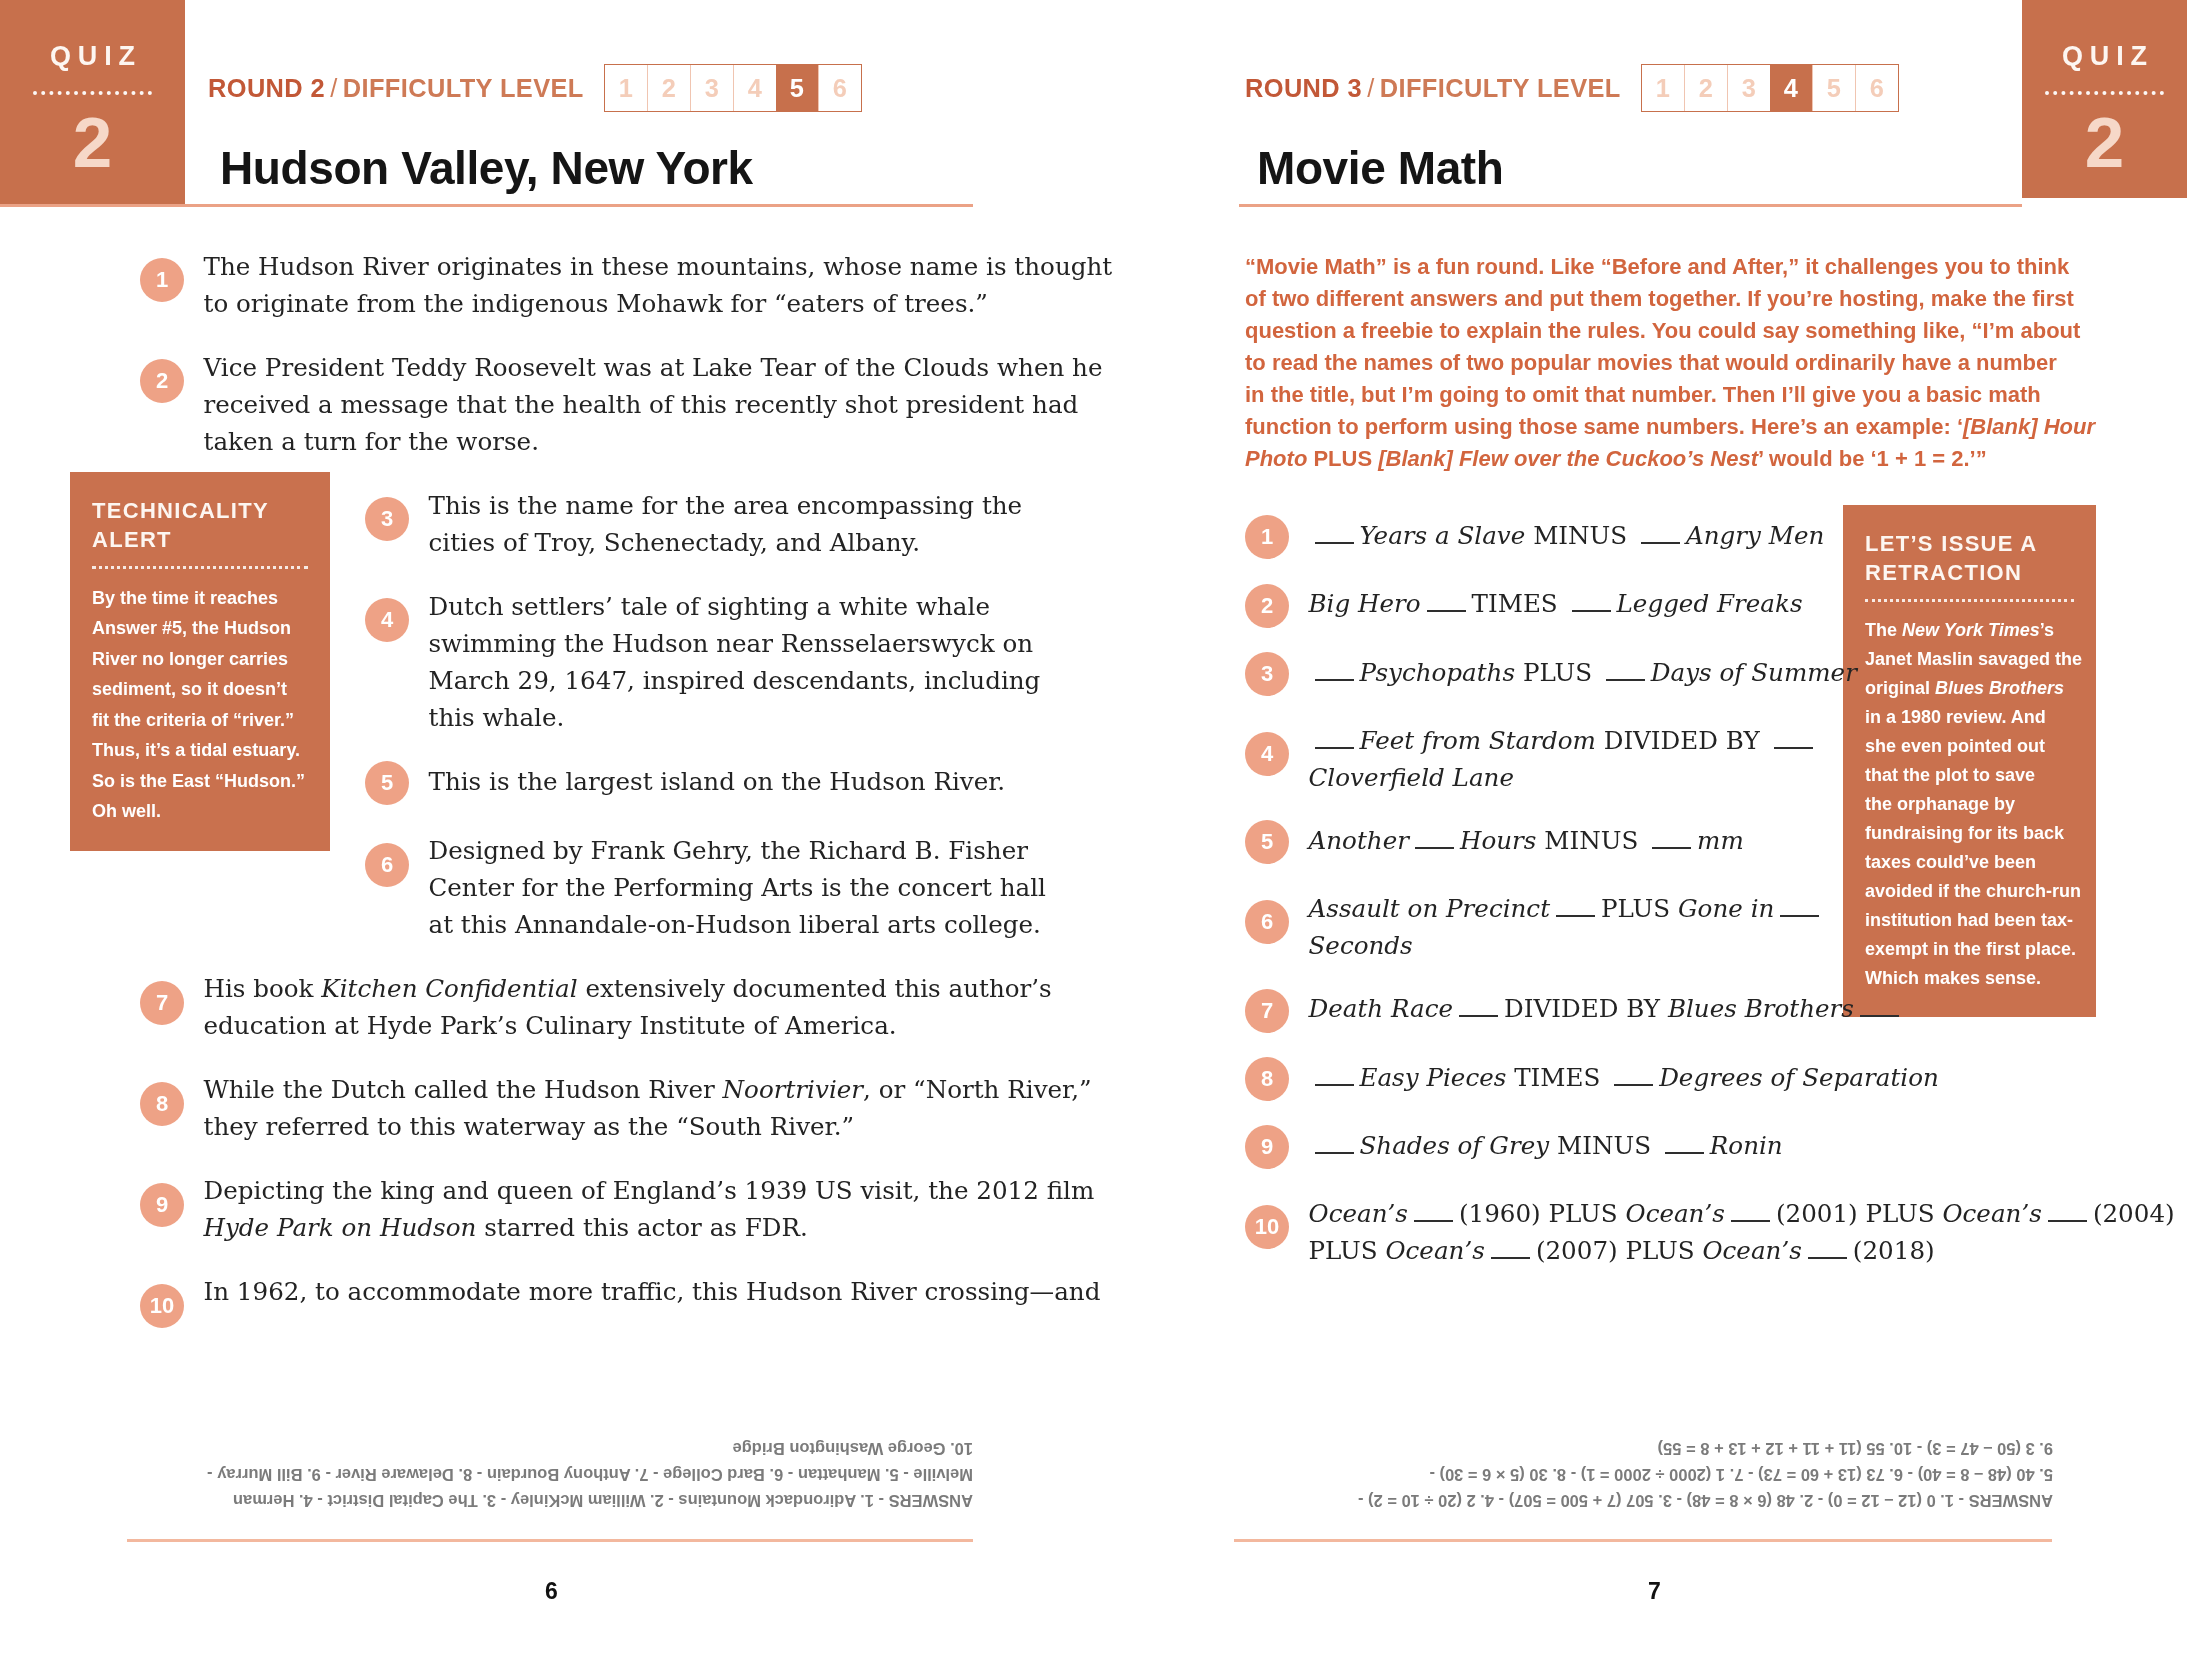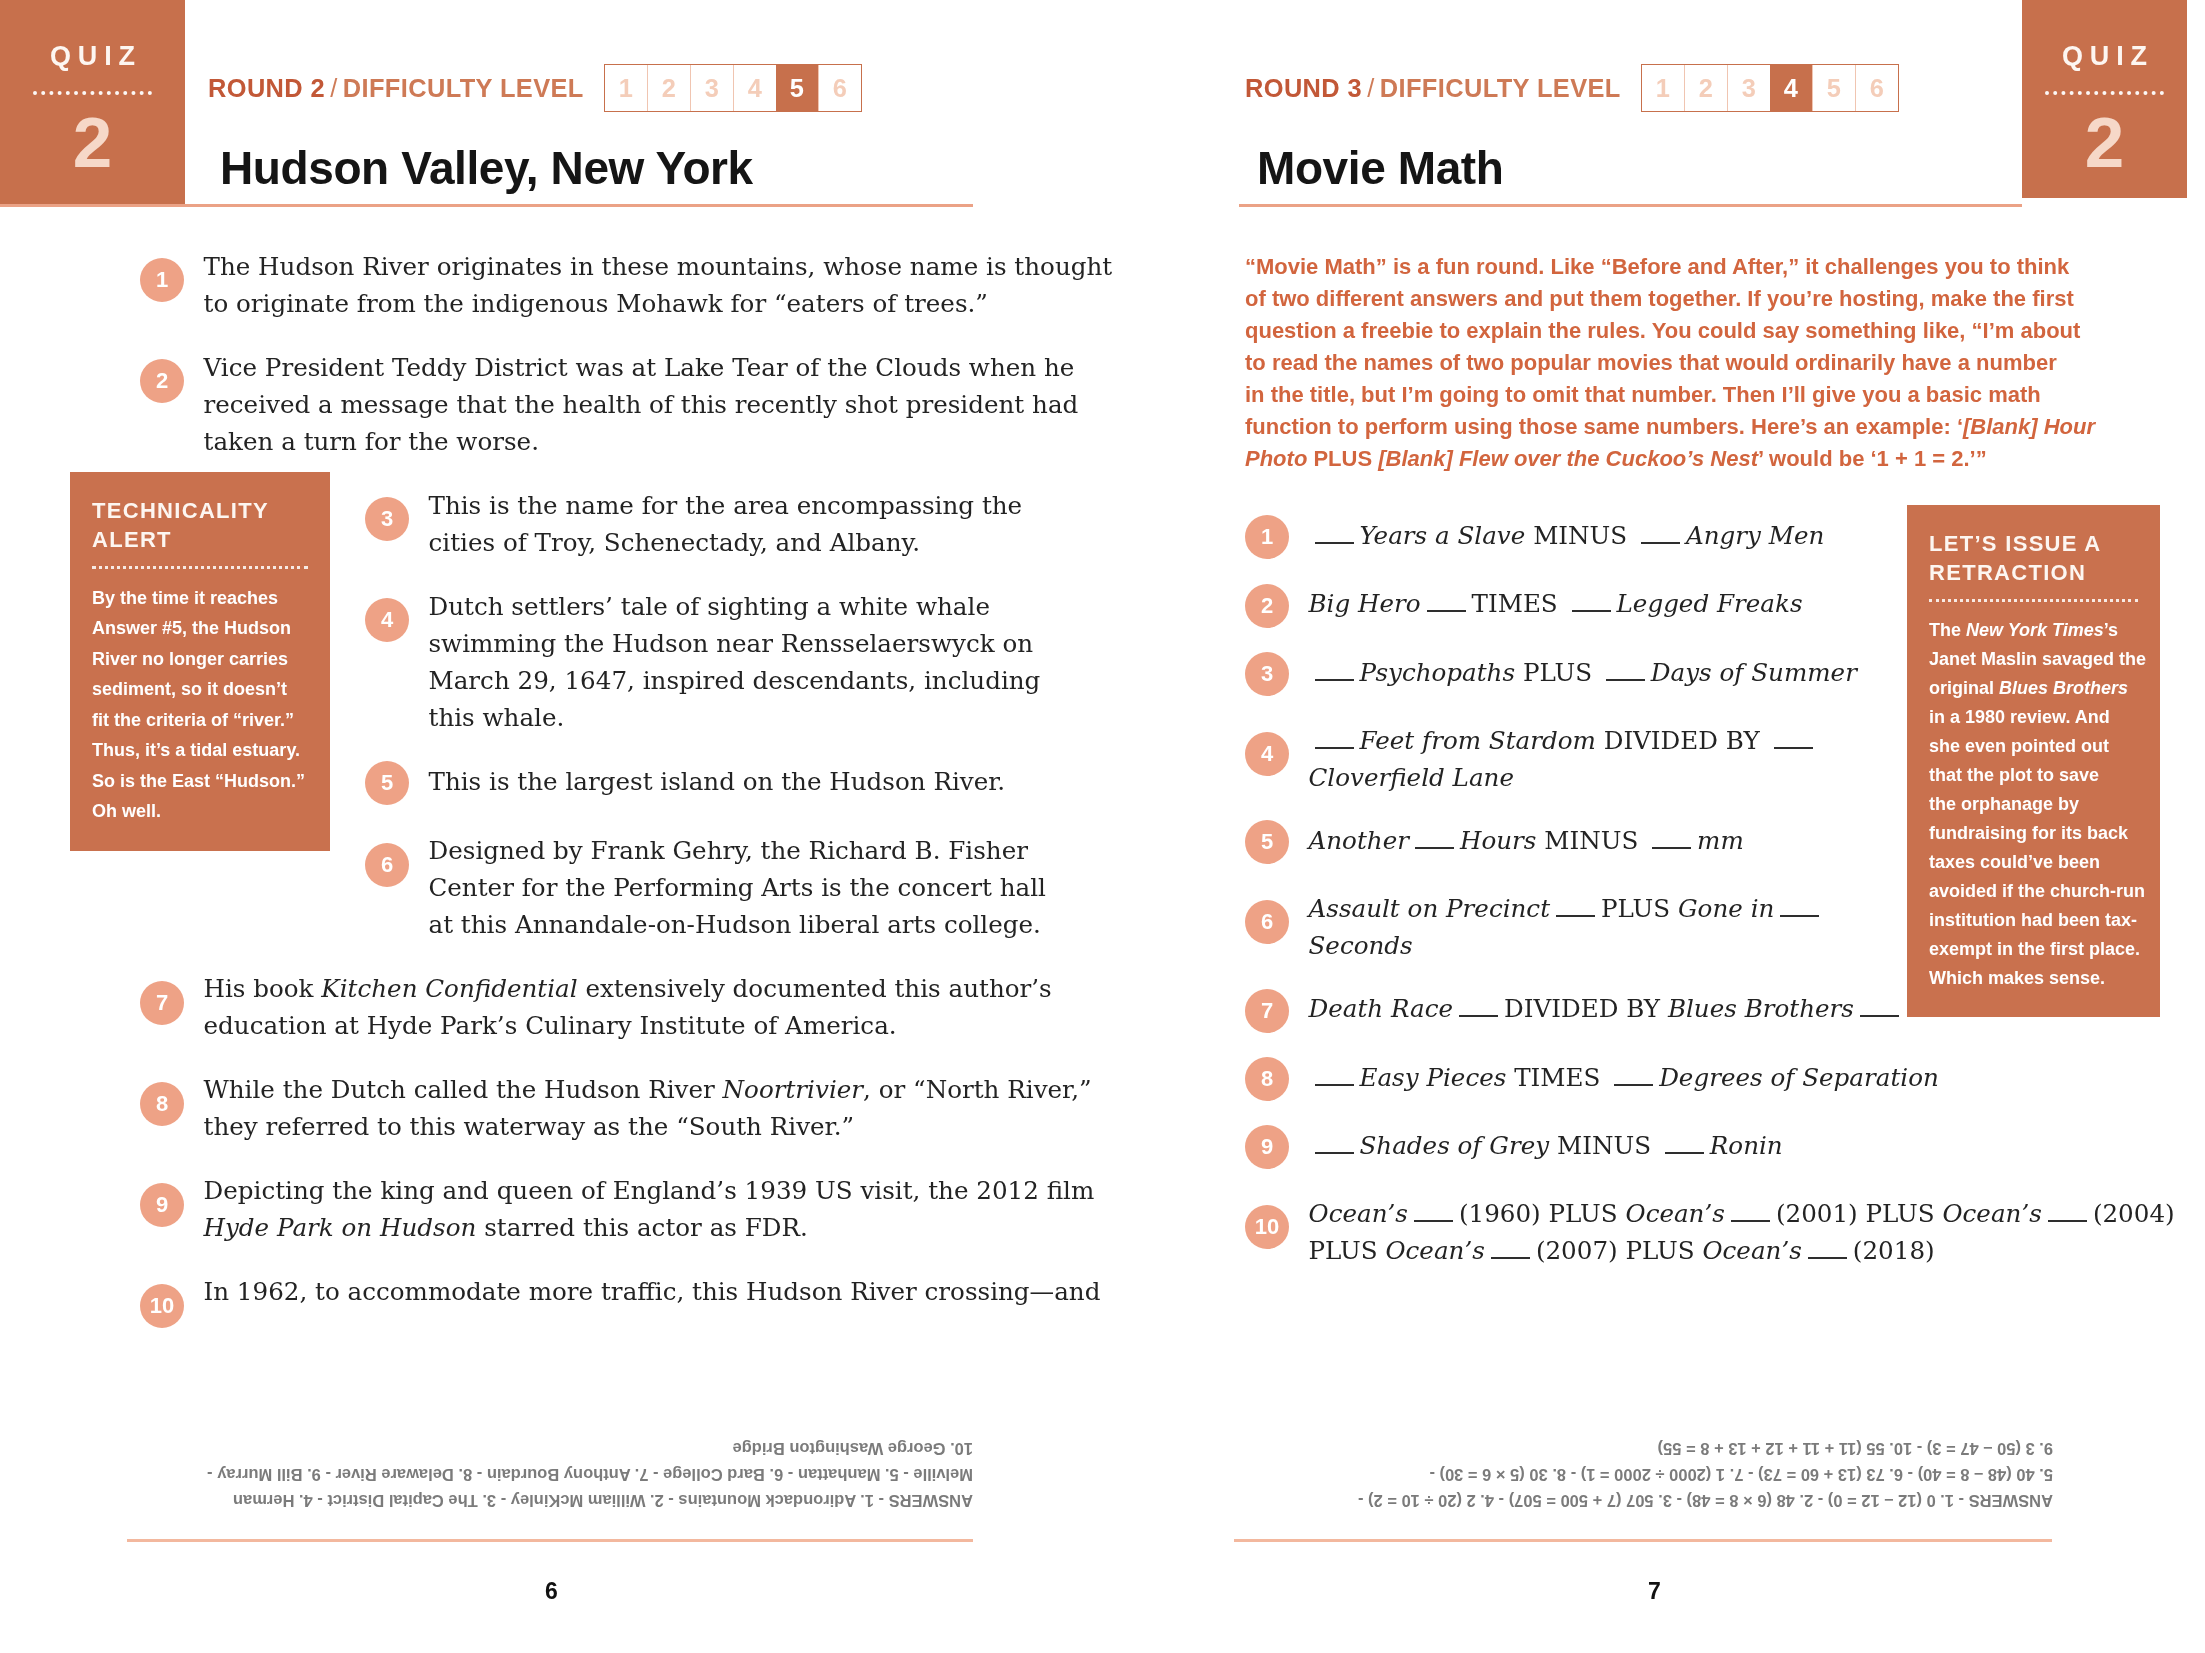--- a/index.html
+++ b/index.html
@@ -48,21 +48,21 @@
   .q.indent{margin-left:225px;}
   .q-circle{flex:0 0 44px;width:44px;height:44px;border-radius:50%;background:#eea286;color:#fff;
             font-size:22px;font-weight:bold;display:flex;align-items:center;justify-content:center;}
   .q-text{font-family:"DejaVu Serif", serif;font-size:24.6px;line-height:37px;color:#232323;white-space:nowrap;}
   .q-text i{font-family:"DejaVu Serif", serif;}
   .bl{display:inline-block;width:39px;height:10.2px;border-bottom:2.5px solid #2e2e2e;margin:0 6px;}
 
   
   .side-box{position:absolute;background:#c9714e;color:#fff;box-sizing:border-box;padding:24px 22px;}
   #alert-box{left:70px;top:472px;width:260px;}
-  #retraction-box{left:804px;top:505px;width:253px;}
+  #retraction-box{left:740px;top:505px;width:253px;}
   .box-title{font-size:22px;font-weight:800;letter-spacing:1.3px;line-height:29px;color:#fdf6f1;}
   .box-dots{border-top:3.4px dotted rgba(255,255,255,.85);margin:12px 0 13.6px 0;}
   .box-body{font-size:18px;font-weight:bold;line-height:30.5px;white-space:nowrap;}
   #retraction-box .box-body{line-height:29px;}
 
   
   .answers{position:absolute;font-size:16.5px;font-weight:bold;color:#7b7b7b;line-height:26px;
            transform:rotate(180deg);text-align:left;white-space:nowrap;}
   #page-left .answers{left:133px;top:1436px;width:840px;}
   #page-right .answers{left:144px;top:1436px;width:806px;}
@@ -104,21 +104,21 @@
       <div class="box-body"><span>By the time it reaches</span><br><span>Answer #5, the Hudson</span><br><span>River no longer carries</span><br><span>sediment, so it doesn’t</span><br><span>fit the criteria of “river.”</span><br><span>Thus, it’s a tidal estuary.</span><br><span>So is the East “Hudson.”</span><br><span>Oh well.</span></div>
     </div>
 
     <div class="q-list" id="q-list-left">
         <div class="q">
           <span class="q-circle" style="margin-top: 10.2px;">1</span>
           <div class="q-text"><span>The Hudson River originates in these mountains, whose name is thought</span><br><span>to originate from the indigenous Mohawk for “eaters of trees.”</span></div>
         </div>
         <div class="q">
           <span class="q-circle" style="margin-top: 10.2px;">2</span>
-          <div class="q-text"><span>Vice President Teddy District was at Lake Tear of the Clouds when he</span><br><span>received a message that the health of this recently shot president had</span><br><span>taken a turn for the worse.</span></div>
+          <div class="q-text"><span>Vice President Teddy Roosevelt was at Lake Tear of the Clouds when he</span><br><span>received a message that the health of this recently shot president had</span><br><span>taken a turn for the worse.</span></div>
         </div>
         <div class="q indent">
           <span class="q-circle" style="margin-top: 10.2px;">3</span>
           <div class="q-text"><span>This is the name for the area encompassing the</span><br><span>cities of Troy, Schenectady, and Albany.</span></div>
         </div>
         <div class="q indent">
           <span class="q-circle" style="margin-top: 10.2px;">4</span>
           <div class="q-text"><span>Dutch settlers’ tale of sighting a white whale</span><br><span>swimming the Hudson near Rensselaerswyck on</span><br><span>March 29, 1647, inspired descendants, including</span><br><span>this whale.</span></div>
         </div>
         <div class="q indent">

